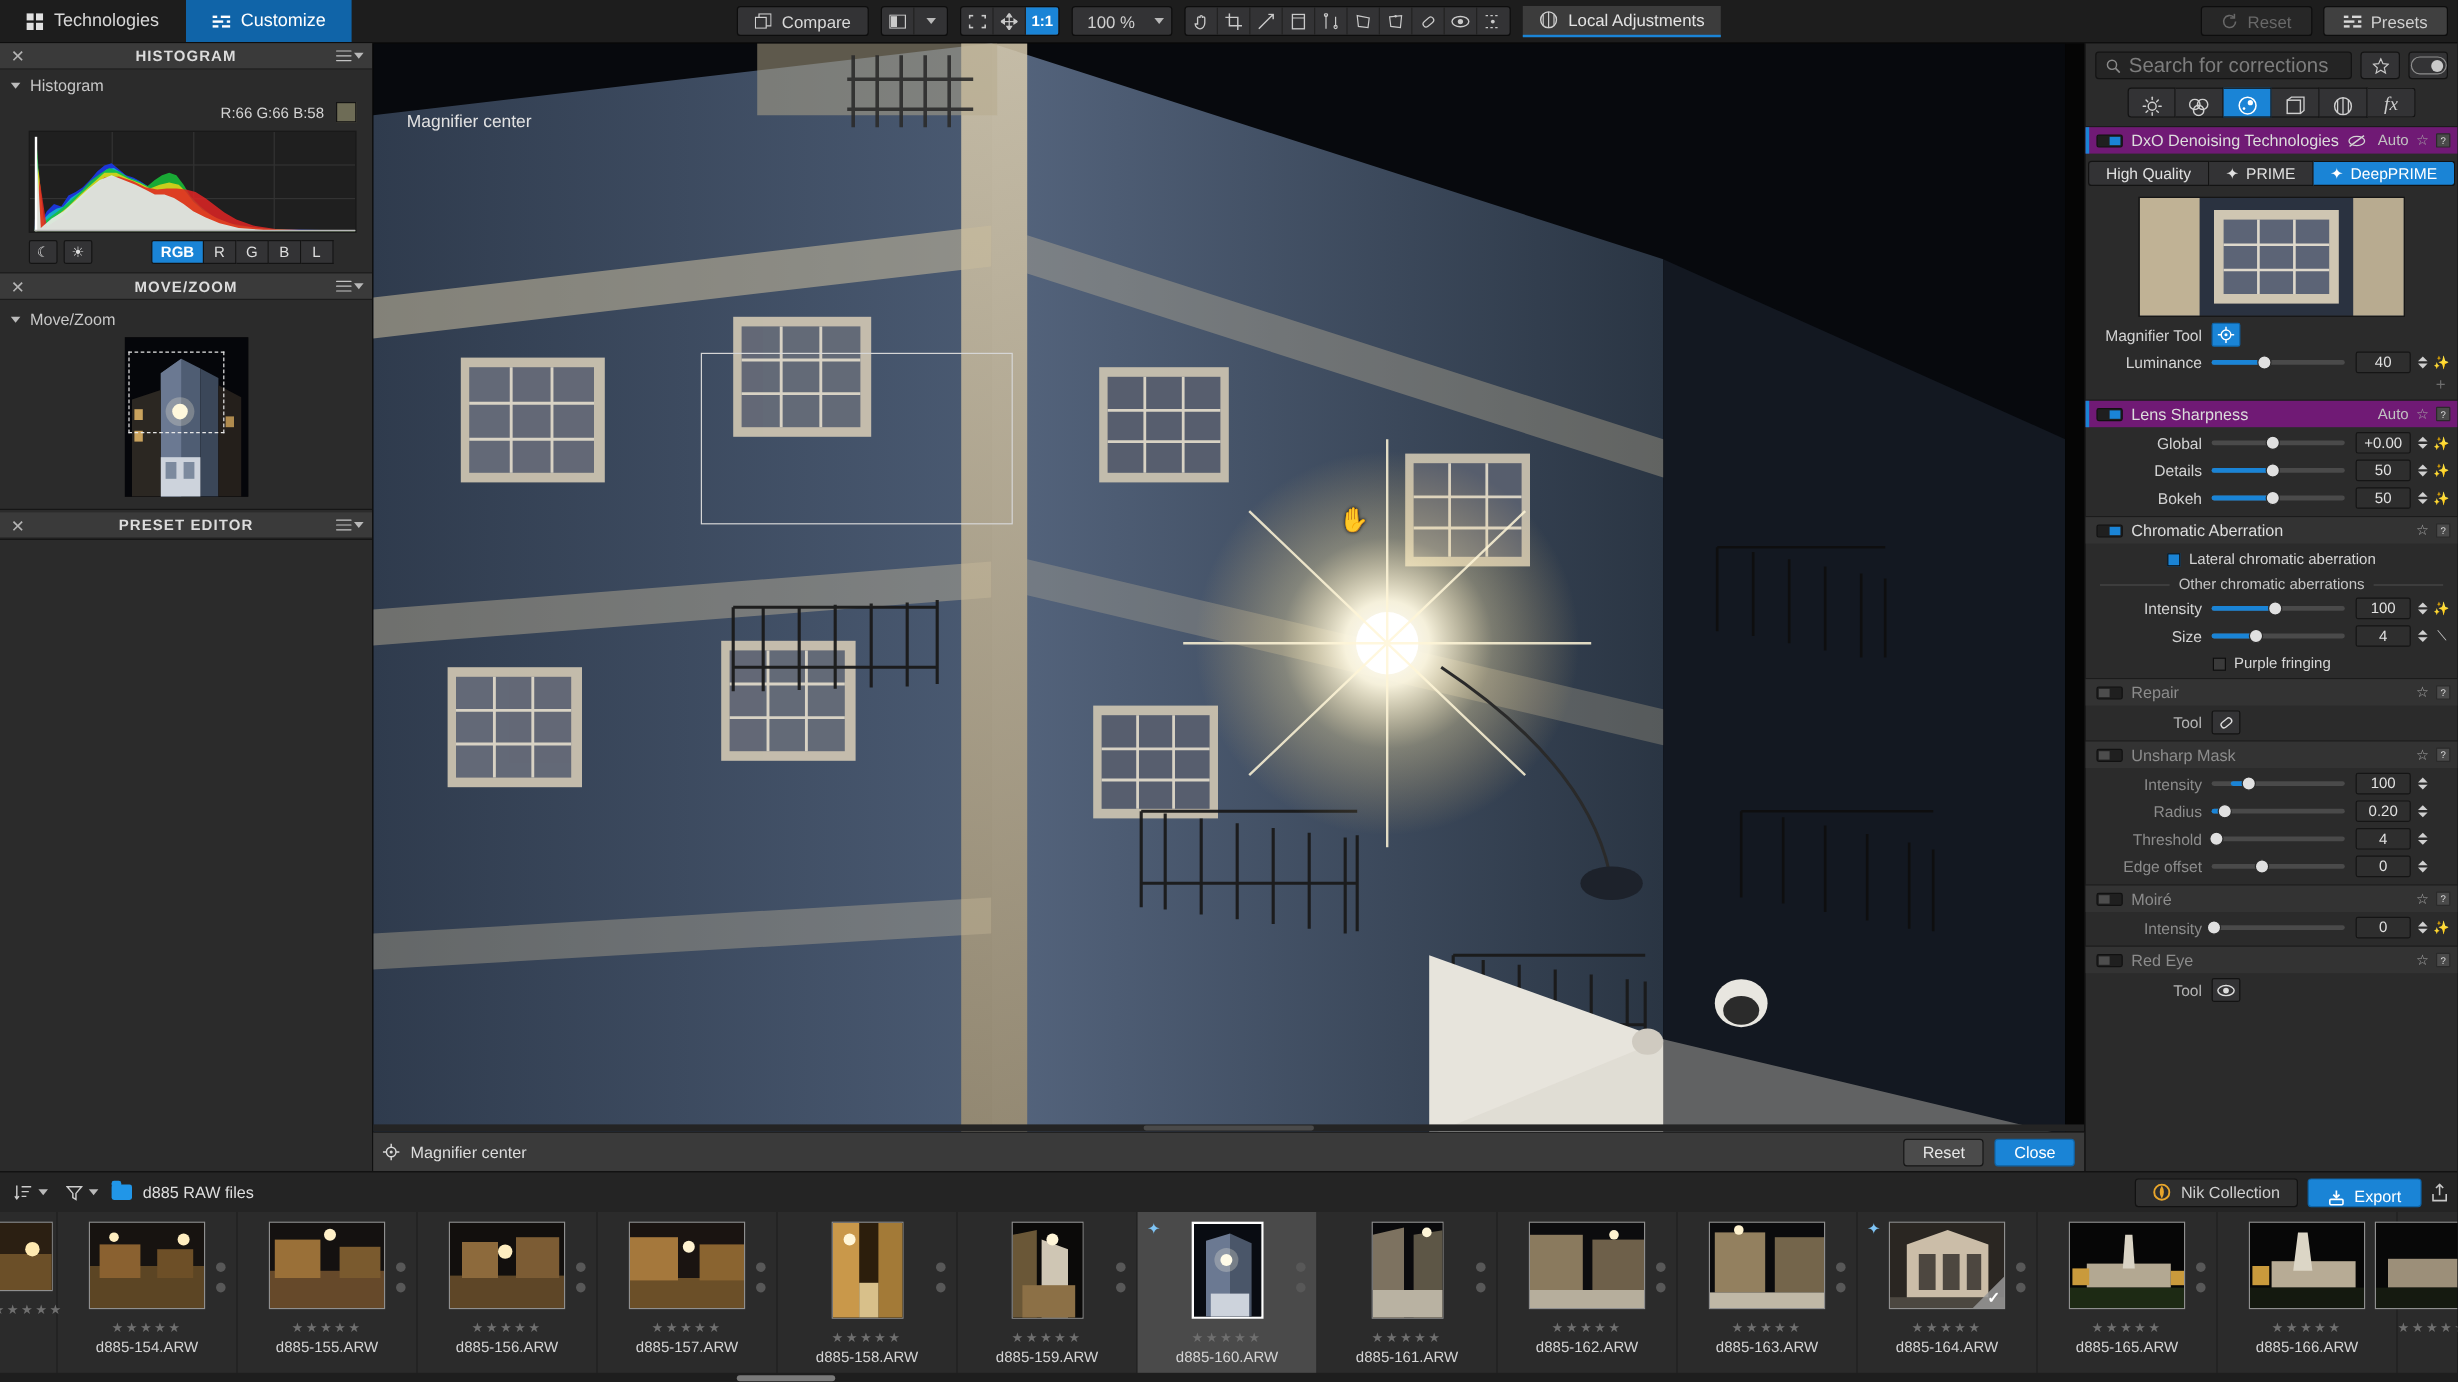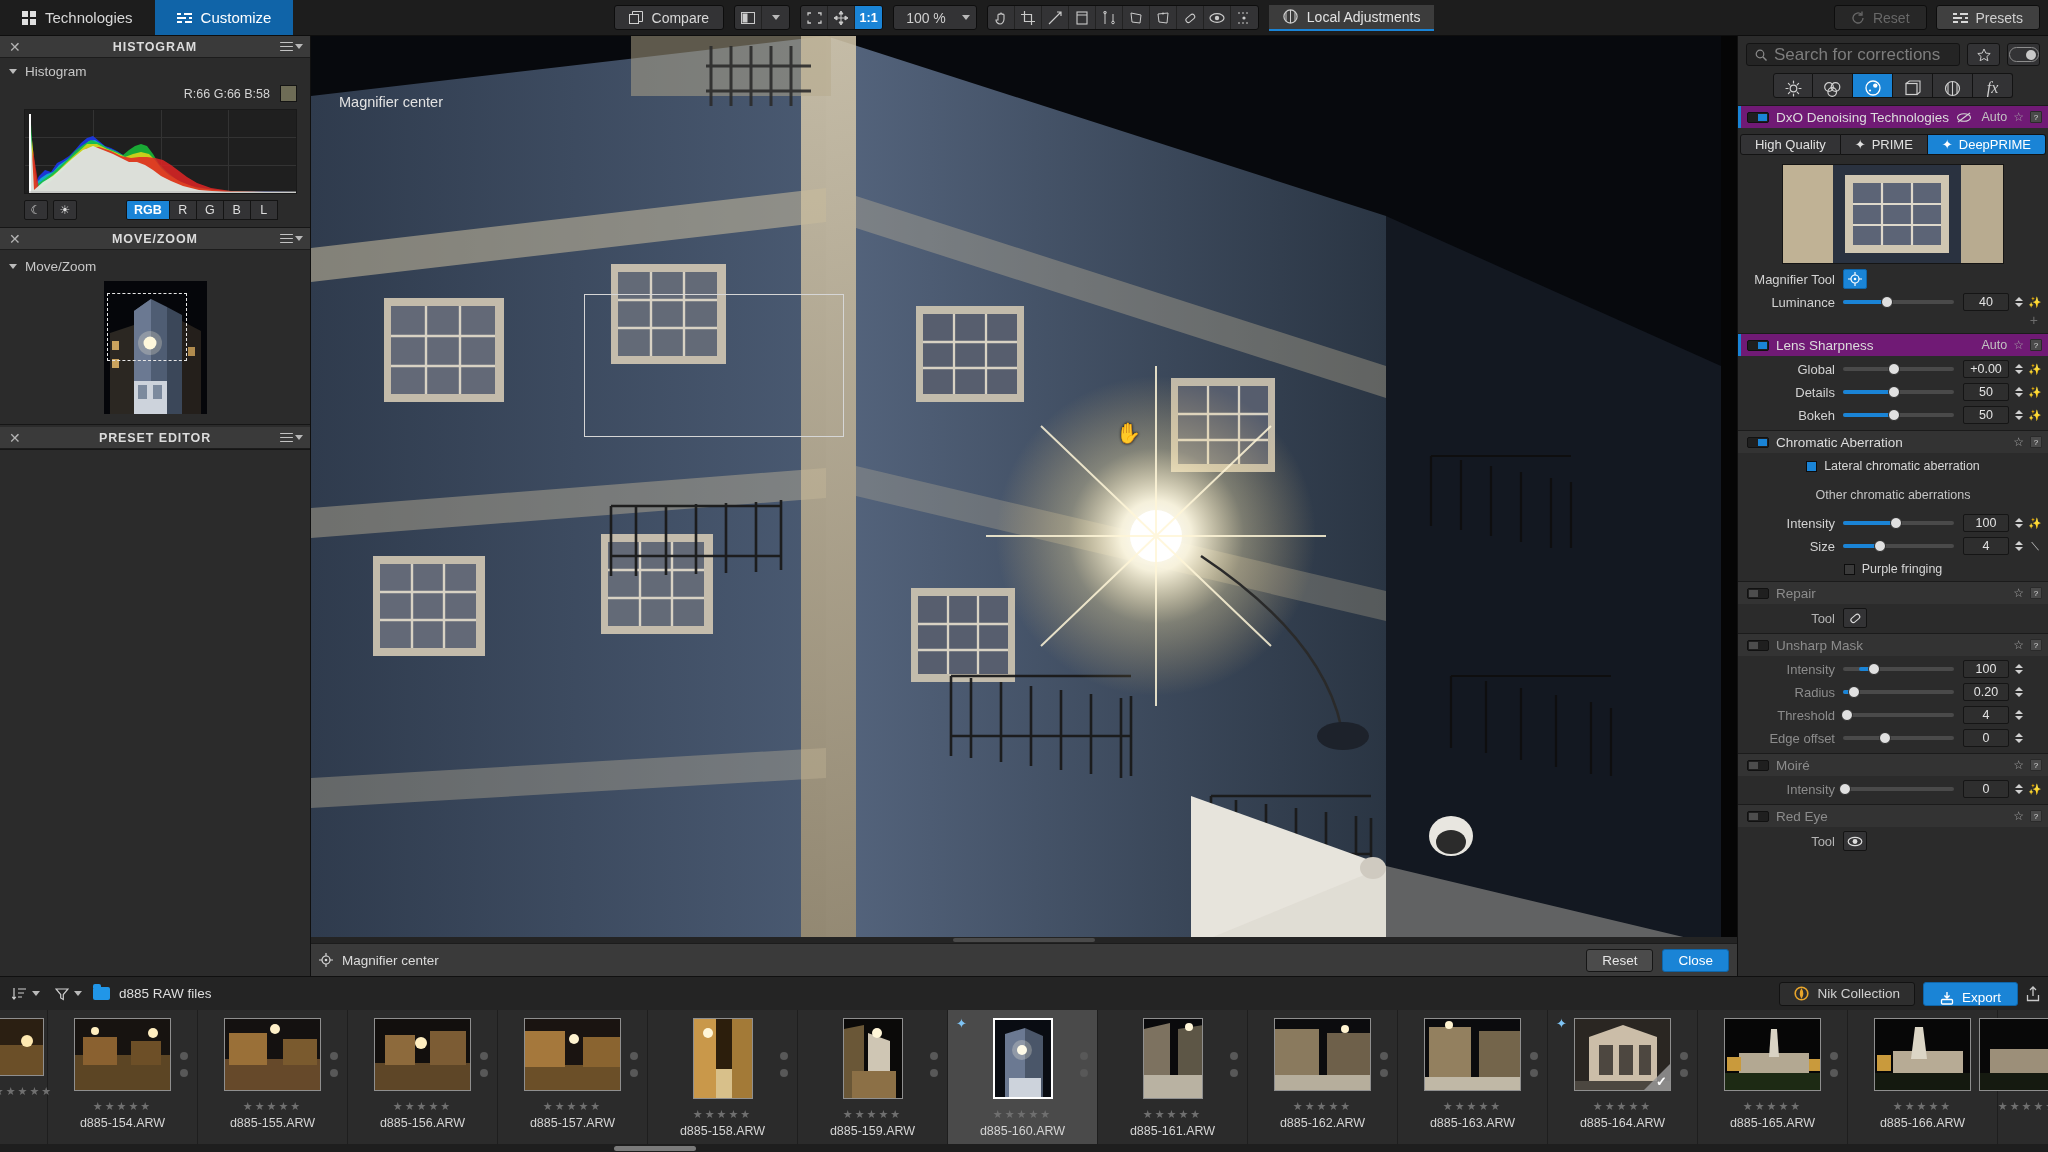--- a/index.html
+++ b/index.html
@@ -149,21 +149,21 @@
   .numbox{ width:46px; flex:0 0 46px; height:18px; margin-left:9px; background:#2e2e2e; border:1px solid #151515;
            border-radius:2px; display:flex; align-items:center; justify-content:center; font-size:12.5px; color:#e2e2e2;}
   .spin{ width:12px; flex:0 0 12px; display:flex; flex-direction:column; align-items:center; gap:2px; margin-left:4px; cursor:pointer;}
   .spin i{ width:0;height:0;border-left:4px solid transparent;border-right:4px solid transparent;}
   .spin i.u{ border-bottom:4px solid #d0d0d0;}
   .spin i.d{ border-top:4px solid #d0d0d0;}
   .wand{ width:14px; flex:0 0 14px; text-align:center; font-size:11px; color:#d0d0d0; margin-left:3px;}
   .cbrow{ display:flex; align-items:center; justify-content:center; gap:7px; margin-top:6px; font-size:12.5px; color:#d6d6d6;}
   .cb{ width:11px;height:11px; background:#1a84d6; border:1px solid #0d0d0d;}
   .cb.empty{ background:#3a3a3a;}
-  .divtext{ display:flex; align-items:center; gap:8px; margin:7px 12px 0 12px; font-size:12.5px; color:#c4c4c4;flex-direction:column;}
+  .divtext{ display:flex; align-items:center; gap:8px; margin:7px 12px 0 12px; font-size:12.5px; color:#c4c4c4;}
   .divtext .ln{ flex:1; height:1px; background:#4a4a4a;}
   .toolbtnrow{ display:flex; align-items:center; margin-top:4px;}
   .toolbtnrow .lbl{ width:105px; text-align:right; padding-right:8px; font-size:13px; color:#b4b4b4;}
   .tbtn{ width:24px;height:20px; background:#333335; border:1px solid #131313; border-radius:2px;
          display:flex;align-items:center;justify-content:center; cursor:pointer; color:#dcdcdc; font-size:12px;}
   .tbtn.on{ background:#1a84d6; border-color:#0f65a8; color:#fff;}
   .magrow{ display:flex; align-items:center; margin-top:5px;}
   .plusmini{ text-align:right; padding-right:10px; font-size:14px; color:#6d6d6d;}
 
   

